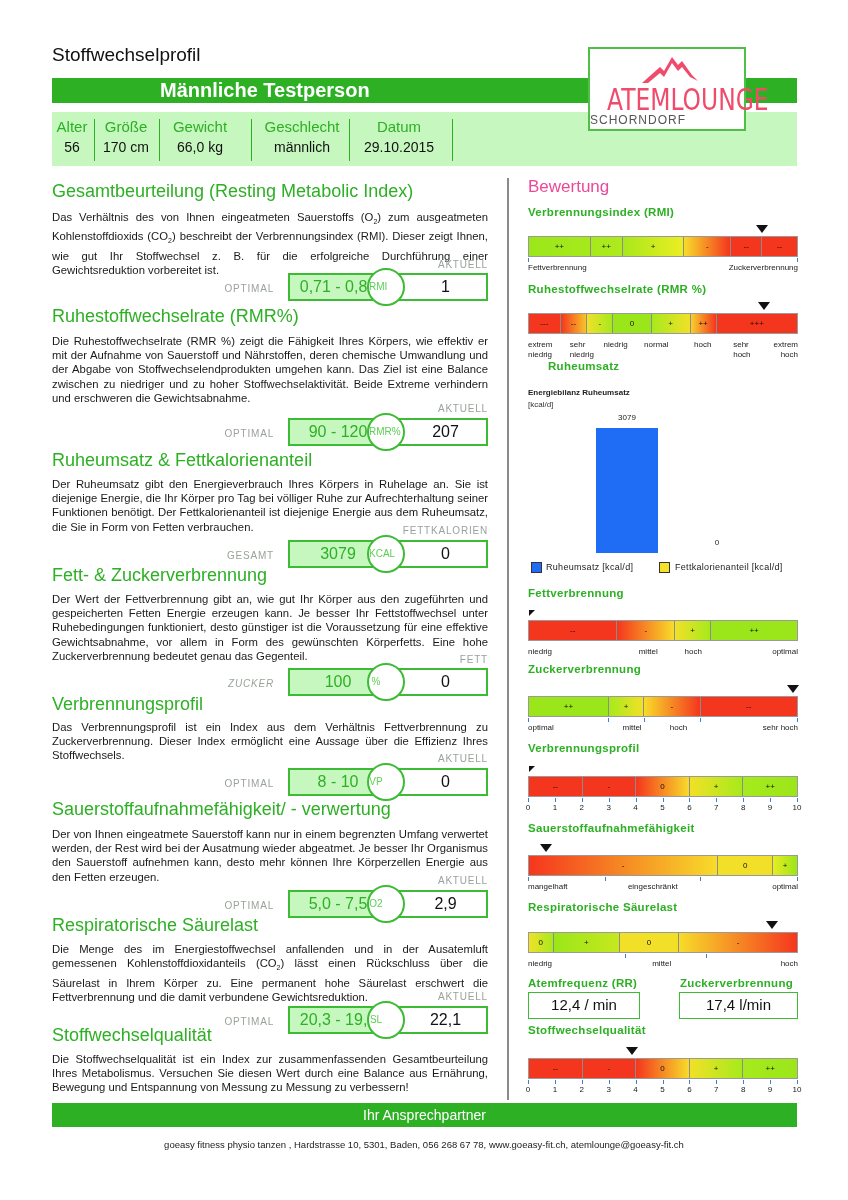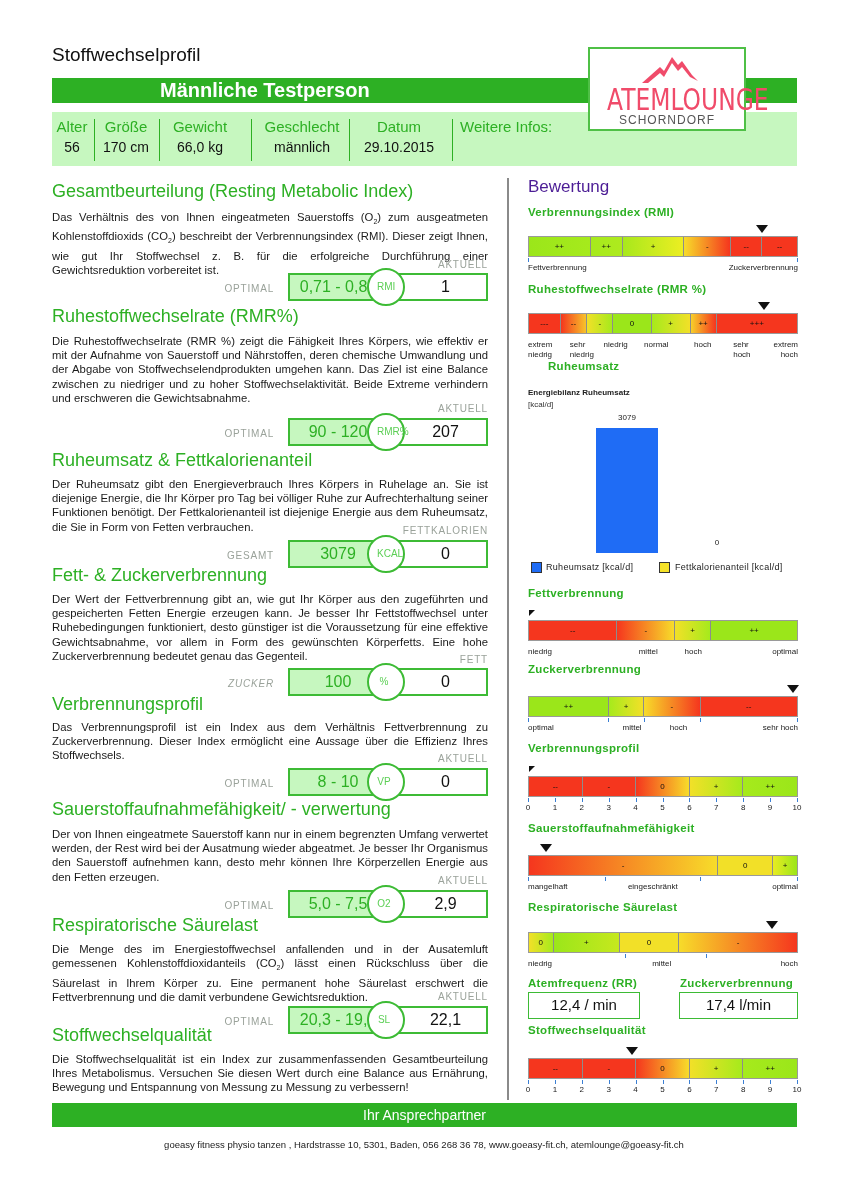--- a/index.html
+++ b/index.html
@@ -11,39 +11,39 @@
   #doc-title { left: 52px; top: 44px; font-size: 19px; color: #111; }
   #name-band { left: 52px; top: 78px; width: 745px; height: 25px; background: #2db024; }
   #name-band span { position: absolute; left: 108px; top: 0; line-height: 25px; font-size: 20px; font-weight: bold; color: #fff; }
   #info-band { left: 52px; top: 112px; width: 745px; height: 54px; background: #c6f7bf; }
   .info-col { position: absolute; top: 6px; height: 44px; text-align: center; font-size: 14px; }
   .info-col .lbl { color: #2db024; font-size: 15px; line-height: 18px; }
   .info-col .val { color: #111; font-size: 14px; line-height: 22px; }
   .info-sep { position: absolute; top: 7px; width: 1px; height: 42px; background: #2db024; }
   #logo { left: 588px; top: 47px; width: 158px; height: 84px; background: #fff; border: 2px solid #4fc046; }
   #logo .brand { position: absolute; left: 0; width: 100%; top: 33px; text-align: center; font-size: 30px; color: #f04b6a; letter-spacing: 0px; font-family: "DejaVu Sans", sans-serif; font-weight: normal; transform: scaleX(0.78); }
-  #logo .sub { position: absolute; left: 0; width: 100%; top: 64px; text-align: center; font-size: 12px; color: #555; letter-spacing: 1px; }
+  #logo .sub { position: absolute; left: 0; width: 100%; top: 64px; font-size: 12px; color: #555; letter-spacing: 1px; }
   #logo svg { position: absolute; left: 50px; top: 6px; }
 
   
   .sec-title { position: absolute; left: 52px; font-size: 18px; color: #2db024; white-space: nowrap; }
   .sec-text { position: absolute; left: 52px; width: 436px; font-size: 11.3px; line-height: 14.2px; text-align: justify; color: #1a1a1a; }
   .sub2 { font-size: 7px; vertical-align: sub; }
   .small-cap { position: absolute; font-size: 10px; letter-spacing: 0.8px; color: #9aa29a; text-transform: uppercase; }
   .range-box { position: absolute; left: 288px; width: 200px; height: 28px; border: 2px solid #3dbb35; background: #fff; }
   .range-box .opt { position: absolute; left: 0; top: 0; width: 96px; height: 24px; background: #c6f7bf; }
   .range-box .opt span { position: absolute; left: 0; width: 96px; top: 0; line-height: 24px; font-size: 16px; color: #2db024; text-align: center; }
   .range-box .badge { position: absolute; left: 77px; top: -7px; width: 38px; height: 38px; border: 2px solid #3dbb35; border-radius: 50%; background: #fff; }
-  .range-box .badge span { position: absolute; left: 8px; top: 0; width: 14px; line-height: 34px; text-align: center; font-size: 10px; color: #5ccf55; }
+  .range-box .badge span { position: absolute; left: 0; top: 0; width: 14px; line-height: 34px; text-align: center; font-size: 10px; color: #5ccf55; }
   .range-box .cur { position: absolute; left: 115px; width: 81px; top: 0; line-height: 24px; text-align: center; font-size: 16px; color: #111; }
 
   #divider { left: 507px; top: 178px; width: 2px; height: 922px; background: #8a8a8a; }
 
   
-  #bew-title { left: 528px; top: 177px; font-size: 17px; color: #4c1d95; }
+  #bew-title { left: 528px; top: 177px; font-size: 17px; color: #ec4899; }
   .r-title { position: absolute; left: 528px; font-size: 11.5px; font-weight: bold; color: #2db024; letter-spacing: 0.3px; white-space: nowrap; }
   .scale { position: absolute; left: 528px; width: 270px; height: 21px; border: 1px solid #9a9a9a; }
   .seg { position: absolute; top: 0; height: 19px; border-right: 1px solid #8c8c8c; font-size: 8px; color: #111; text-align: center; line-height: 19px; }
   .seg:last-child { border-right: none; }
   .marker { position: absolute; width: 0; height: 0; border-left: 6px solid transparent; border-right: 6px solid transparent; border-top: 8px solid #111; }
   .corner-marker { position: absolute; width: 0; height: 0; border-top: 6px solid #111; border-right: 6px solid transparent; }
   .r-lbl { position: absolute; font-size: 8px; color: #1a1a1a; line-height: 10px; white-space: nowrap; }
   .tick { position: absolute; width: 1px; height: 4px; background: #3b7fd4; }
 
   
@@ -86,24 +86,20 @@
   <div class="info-col" style="left:202px;width:96px;">
     <div class="lbl">Geschlecht</div>
     <div class="val">männlich</div>
   </div>
   <div class="info-sep" style="left:297px;"></div>
   <div class="info-col" style="left:298px;width:98px;">
     <div class="lbl">Datum</div>
     <div class="val">29.10.2015</div>
   </div>
   <div class="info-sep" style="left:400px;"></div>
-  <div class="info-col" style="left:408px;width:112px;text-align:left;">
-    <div class="lbl">Weitere Infos:</div>
-    <div class="val"></div>
-  </div>
 </div>
 <div id="logo" class="abs">
   <svg width="60" height="30" viewBox="0 0 60 30">
     <path d="M2 28 L20 12 L24 16 L32 2 L38 10 L42 6 L52 20 L58 26 L50 22 L42 12 L38 16 L32 8 L24 22 L20 18 L8 28 Z" fill="#f04b6a"></path>
   </svg>
   <div class="brand">ATEMLOUNGE</div>
   <div class="sub">SCHORNDORF</div>
 </div>
 
 <div id="left-col"></div>
@@ -125,21 +121,21 @@
 <div id="chart-legend"></div>
 
 <div class="r-title" style="top:977px;">Atemfrequenz (RR)</div>
 <div class="r-title" style="top:977px;left:680px;">Zuckerverbrennung</div>
 <div class="val-box" style="left:528px;top:992px;width:112px;">12,4 / min</div>
 <div class="val-box" style="left:679px;top:992px;width:119px;">17,4 l/min</div>
 
 <div id="contact-band" class="abs">
   <span>Ihr Ansprechpartner</span>
 </div>
-<div id="footer-text" class="abs">goeasy fitness physio tanzen , Hardstrasse 10, 5301, Baden, 056 268 36 78, www.goeasy-fit.ch, atemlounge@goeasy-fit.ch</div>
+<div id="footer-text" class="abs">goeasy fitness physio tanzen , Hardstrasse 10, 5301, Baden, 056 268 67 78, www.goeasy-fit.ch, atemlounge@goeasy-fit.ch</div>
 
 <div class="sec-title" style="top: 181px;">Gesamtbeurteilung (Resting Metabolic Index)</div>
 <div class="sec-text" style="top: 210px;">Das Verhältnis des von Ihnen eingeatmeten Sauerstoffs (O<span class="sub2">2</span>) zum ausgeatmeten Kohlenstoffdioxids (CO<span class="sub2">2</span>) beschreibt der Verbrennungsindex (RMI). Dieser zeigt Ihnen, wie gut Ihr Stoffwechsel z. B. für die erfolgreiche Durchführung einer Gewichtsreduktion vorbereitet ist.</div>
 <div class="small-cap" style="top: 259px; right: 360px; text-align: right;">AKTUELL</div>
 <div class="small-cap" style="top: 283px; right: 574px; text-align: right;">OPTIMAL</div>
 <div class="range-box" style="top: 273px;">
     <div class="opt">
       <span>0,71 - 0,80</span>
     </div>
     <div class="badge">

